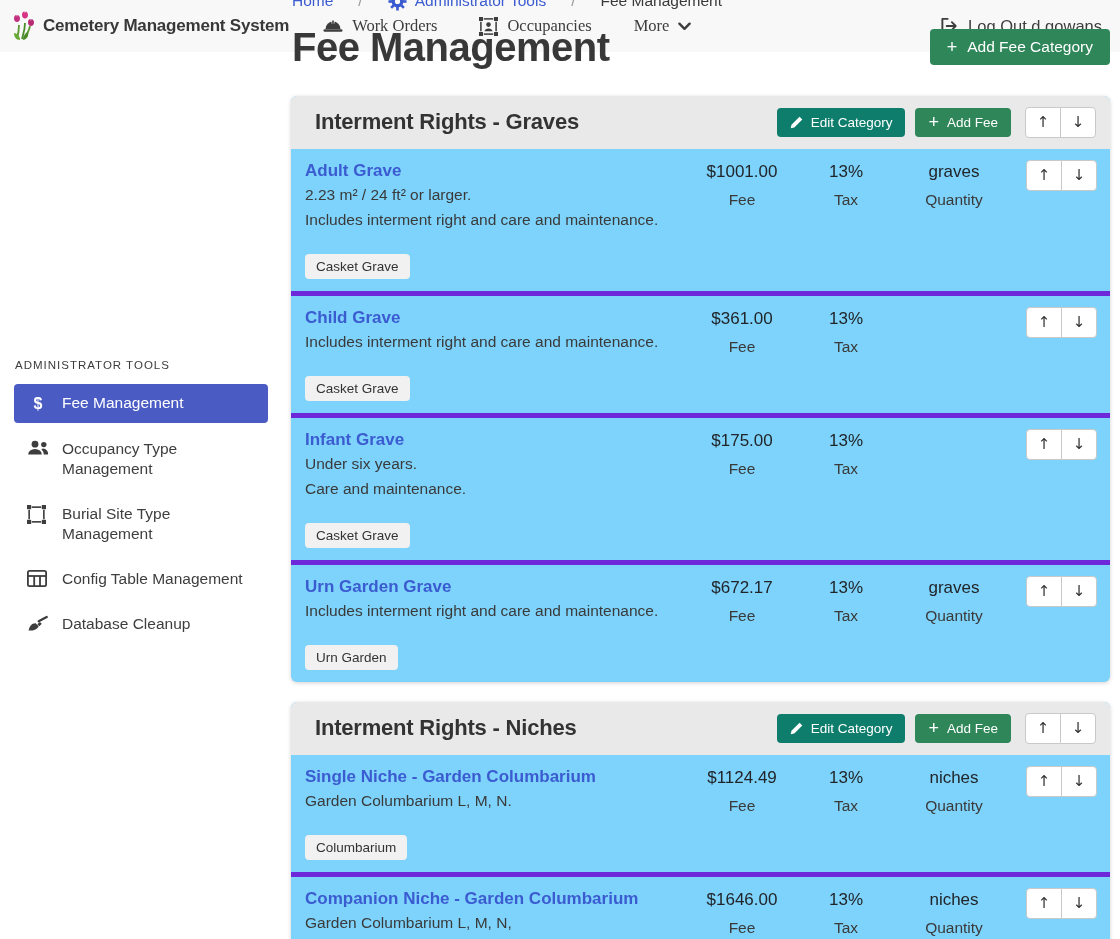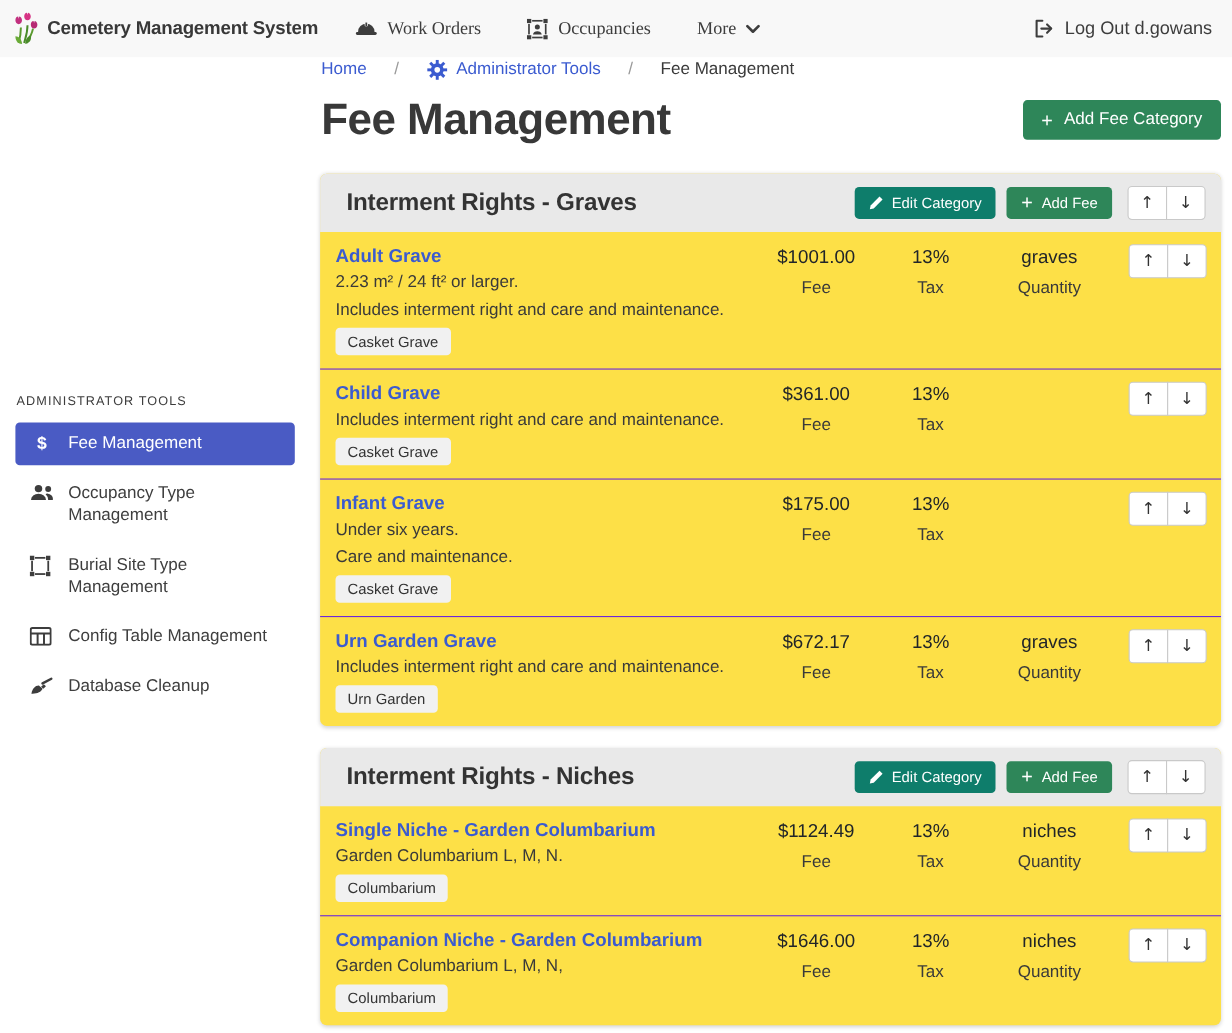--- a/index.html
+++ b/index.html
@@ -45,43 +45,43 @@
   .page-header { display:flex; align-items:center; justify-content:space-between; margin:14px 0 26px 1px; }
   .page-title { font-size:40px; font-weight:600; color:#383838; letter-spacing:-0.5px; }
   .btn { border:none; cursor:pointer; font-family:inherit; display:inline-flex; align-items:center; }
   .btn-green { background:#2e8659; color:#fff; border-radius:4px; }
   .btn-teal  { background:#0e7d6b; color:#fff; border-radius:4px; }
   .btn-add-category { font-size:15.5px; padding:9px 17px; gap:10px; }
   .plus-glyph { font-size:18px; font-weight:400; line-height:14px; }
   
   .category-card {
     border-radius:6px; box-shadow:0 1px 4px rgba(0,0,0,.18);
-    margin-bottom:20px; background:#fde047;
+    margin-bottom:20px; background:#7dd3fc;
   }
   .category-header {
     background:#e9e9e9; border-radius:6px 6px 0 0; height:53px;
     display:flex; align-items:center; padding:0 14px 0 24px;
   }
   .category-title { flex:1; font-size:22px; font-weight:600; color:#333; letter-spacing:-0.2px; }
   .btn-small { font-size:13.5px; padding:7px 13px; gap:8px; margin-left:10px; }
   .arrow-group { display:flex; margin-left:14px; }
   .arrow-btn {
     width:36px; height:31px; background:#fff; border:1px solid #c9c9c9;
     font-size:15px; color:#333; cursor:pointer; padding:0;
     font-family:"DejaVu Sans", sans-serif;
   }
   .arrow-btn.up { border-radius:4px 0 0 4px; }
   .arrow-btn.down { border-radius:0 4px 4px 0; margin-left:-1px; }
   
-  .fee-row { display:flex; align-items:flex-start; padding:11px 13px 12px 14px; border-bottom:1px solid #6d28d9; }
+  .fee-row { display:flex; align-items:flex-start; padding:11px 13px 12px 14px; border-bottom:5px solid #6d28d9; }
   .fee-row:last-child { border-bottom:none; }
   .fee-main { flex:1; padding-right:8px; }
   .fee-name { display:inline-block; font-size:17px; font-weight:bold; color:#3b5bd0; text-decoration:none; line-height:21px; margin-bottom:4px; cursor:pointer; }
   .fee-desc { font-size:15.5px; color:#3a3a3a; line-height:19px; margin-bottom:6px; }
-  .fee-badge { display:inline-block; background:#f1f1f1; border-radius:4px; padding:5px 11px; font-size:13.5px; color:#333; line-height:15px; margin-top:1px; }
+  .fee-badge { display:inline-block; background:#f1f1f1; border-radius:4px; padding:5px 11px; font-size:13.5px; color:#333; line-height:15px; margin-top:19px; }
   .fee-col { width:104px; text-align:center; padding-top:1px; }
   .fee-col.qty { width:112px; }
   .col-value { font-size:17px; color:#212529; line-height:21px; margin-bottom:9px; }
   .col-label { font-size:15.5px; color:#3a3a3a; }
   .row-arrows { display:flex; margin-left:16px; }
   svg { display:block; }
 </style>
 </head>
 <body>
 

